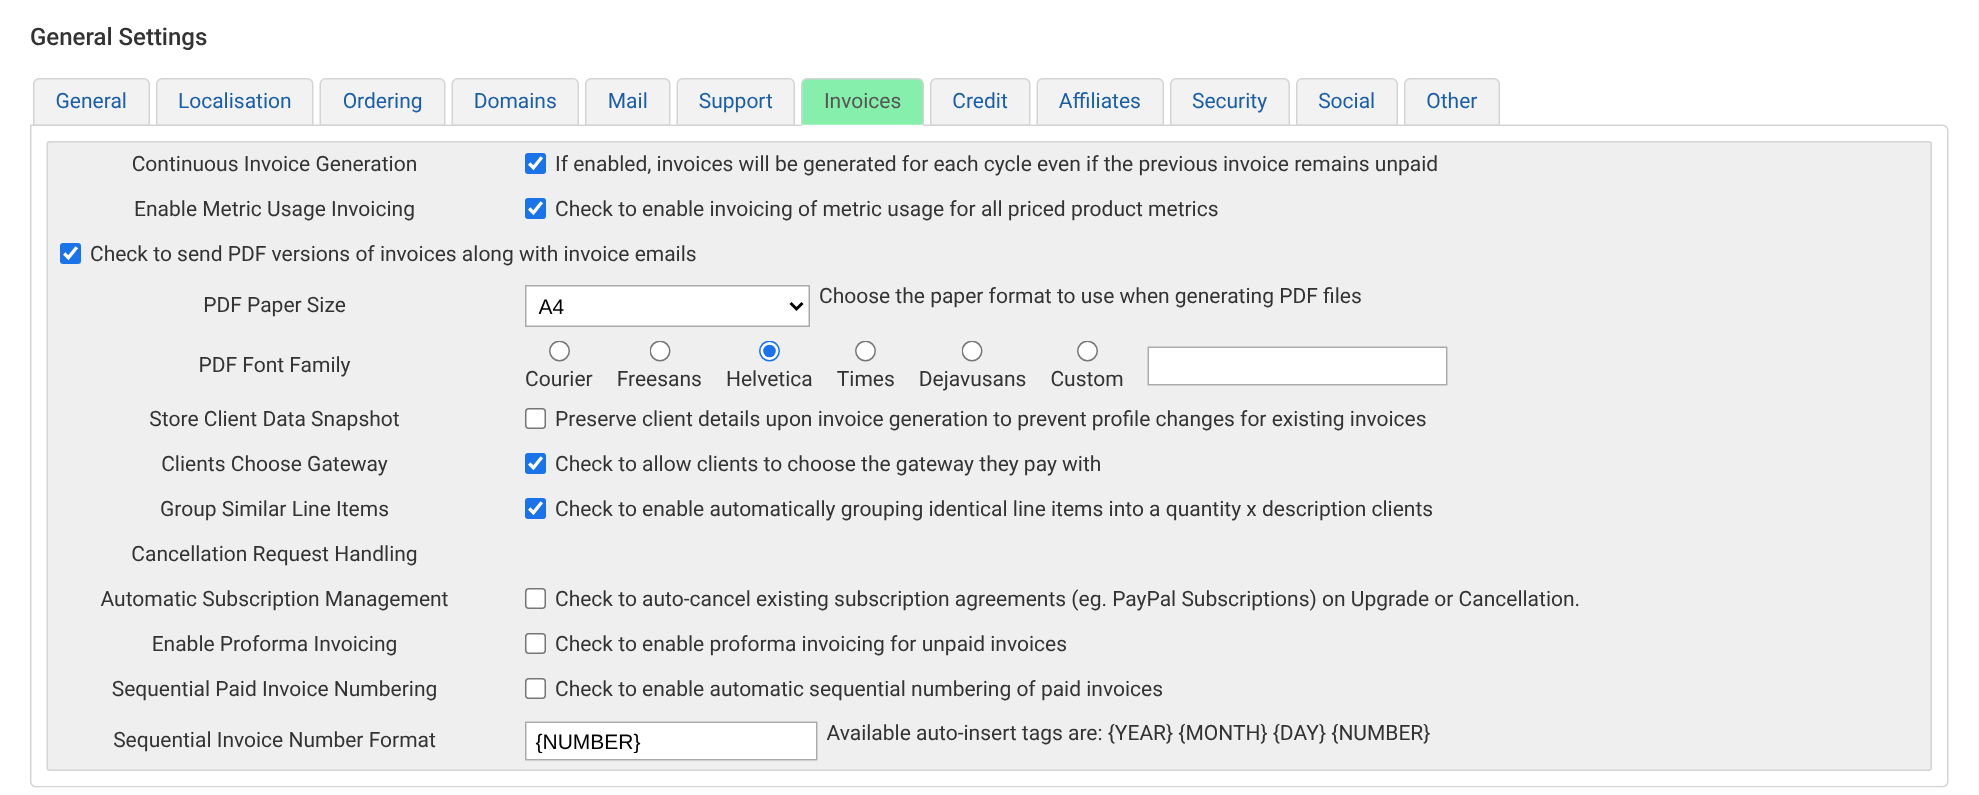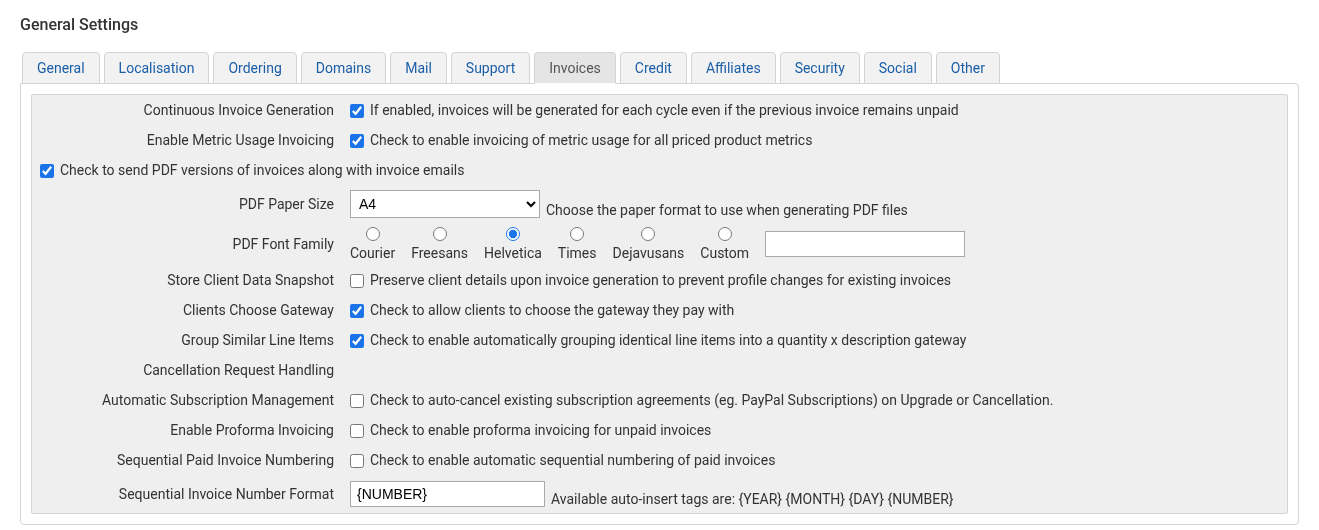--- a/index.html
+++ b/index.html
@@ -29,21 +29,21 @@
     padding: 7px 14px;
     border: 1px solid #d4d4d4;
     border-radius: 4px 4px 0 0;
     background: #f2f2f2;
     color: #1a5ea8;
     cursor: pointer;
     font-size: 14px;
     position: relative;
   }
   .tab.active {
-    background: #e5e5e5;
+    background: #86efac;
     color: #555;
     border-bottom-color: #fff;
     z-index: 2;
   }
   .panel {
     border: 1px solid #d4d4d4;
     border-radius: 0 4px 4px 4px;
     margin-top: -1px;
     padding: 10px;
     position: relative;
@@ -56,29 +56,29 @@
     width: 100%;
   }
   .row {
     display: flex;
     align-items: center;
     min-height: 30px;
     padding: 0;
   }
   .row-label {
     flex: 0 0 310px;
-    text-align: right;
+    text-align: center;
     padding: 4px 8px 4px 0;
     font-size: 14px;
     color: #333;
   }
   .row-control {
     flex: 1 1 auto;
     display: flex;
-    align-items: flex-end;
+    align-items: flex-start;
     gap: 6px;
     padding: 4px 10px 4px 8px;
     font-size: 14px;
     color: #333;
     flex-wrap: wrap;
   }
   input[type="checkbox"], input[type="radio"] {
     width: 14px;
     height: 14px;
     accent-color: #1a73e8;
@@ -217,21 +217,21 @@
         <div class="row-control">
           <input type="checkbox" checked="" style="">
           <span>Check to allow clients to choose the gateway they pay with</span>
         </div>
       </div>
 
       <div class="row">
         <div class="row-label">Group Similar Line Items</div>
         <div class="row-control">
           <input type="checkbox" checked="" style="">
-          <span>Check to enable automatically grouping identical line items into a quantity x description gateway</span>
+          <span>Check to enable automatically grouping identical line items into a quantity x description clients</span>
         </div>
       </div>
 
       <div class="row">
         <div class="row-label">Cancellation Request Handling</div>
       </div>
 
       <div class="row">
         <div class="row-label">Automatic Subscription Management</div>
         <div class="row-control">

